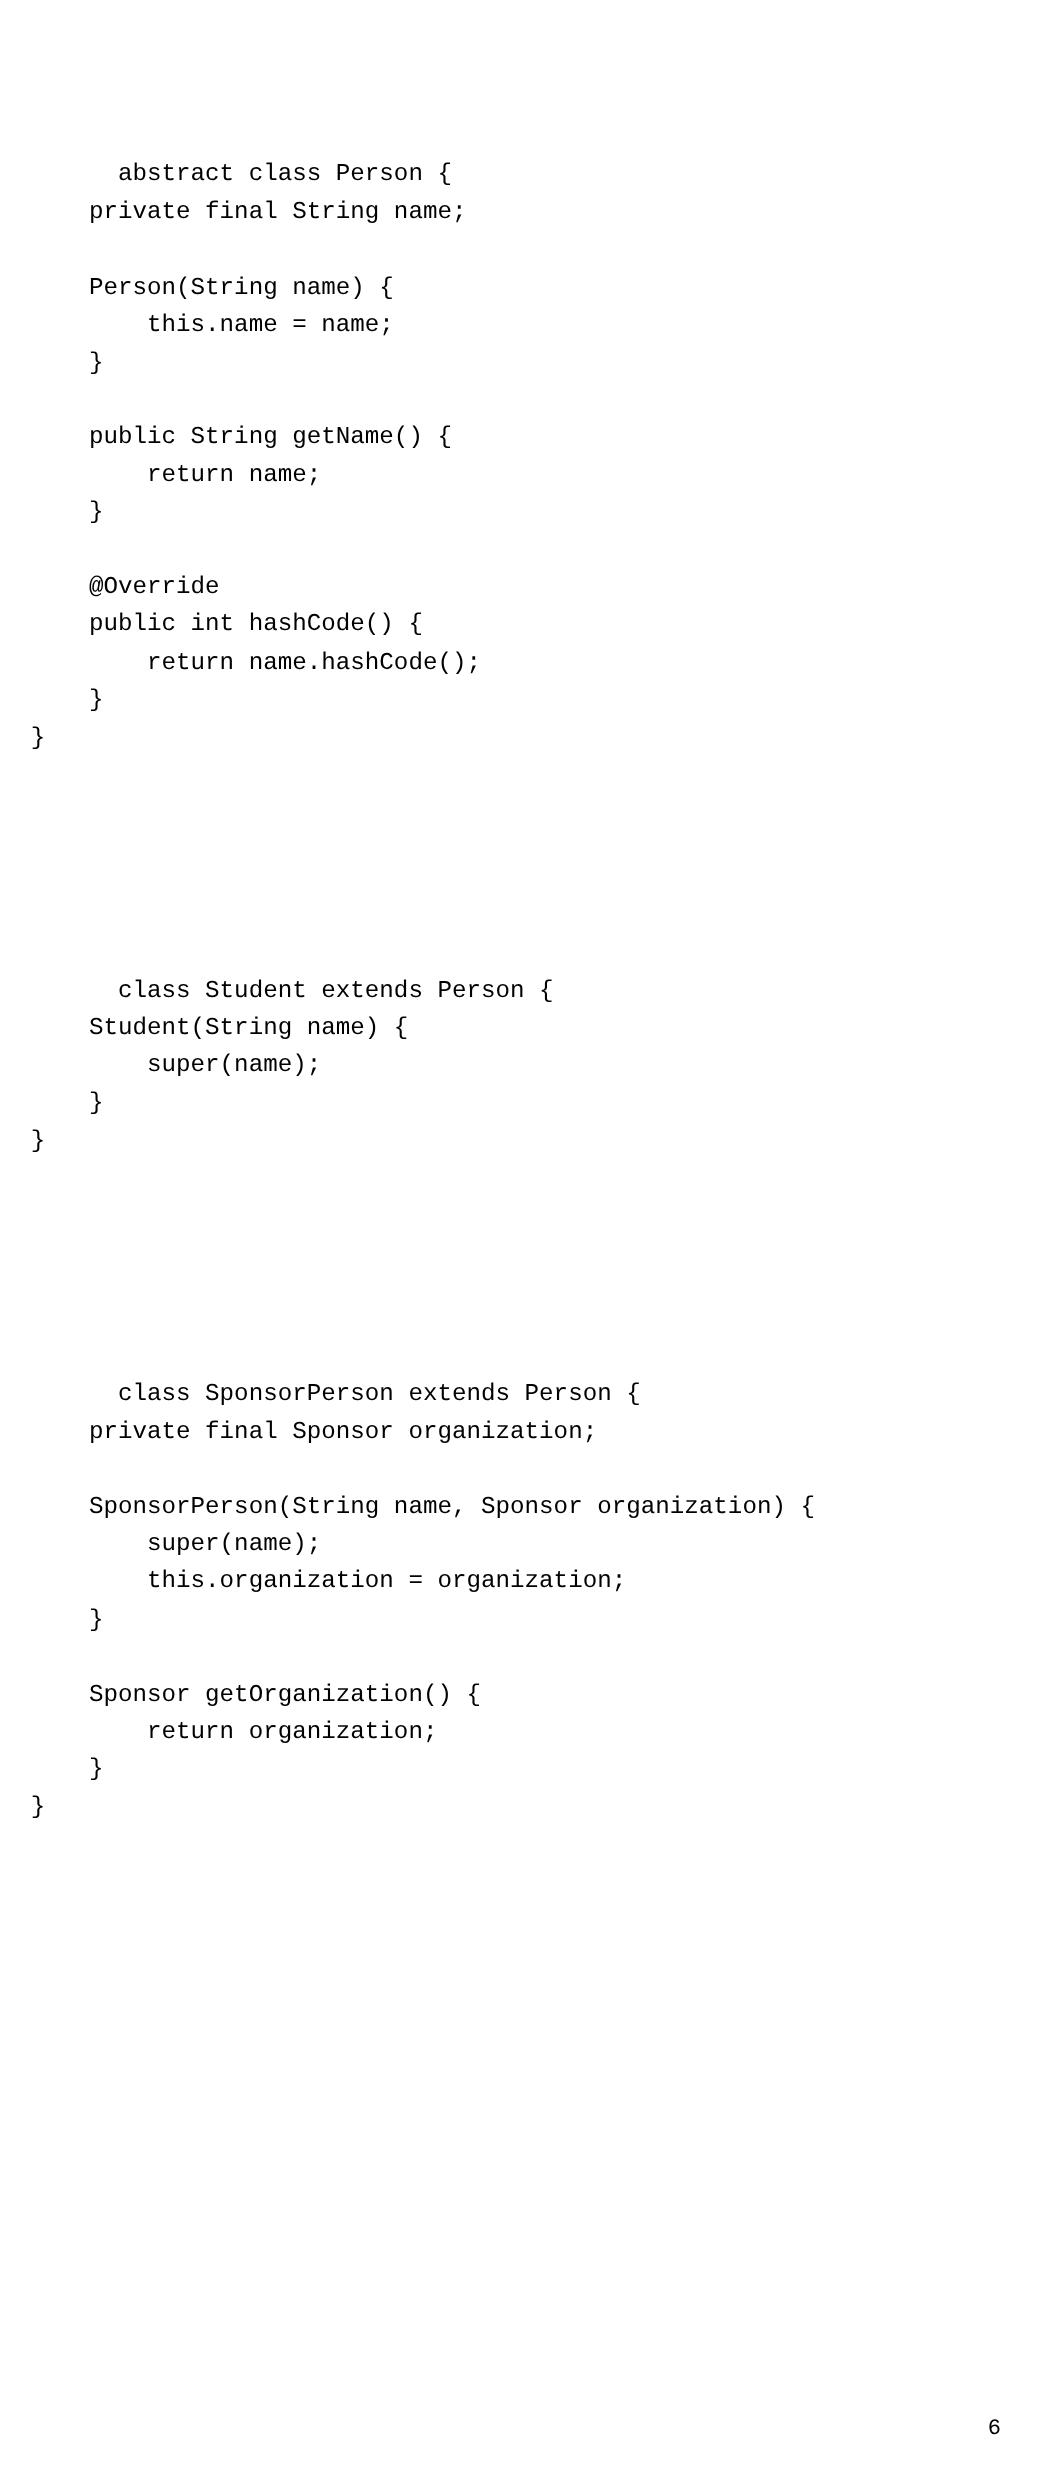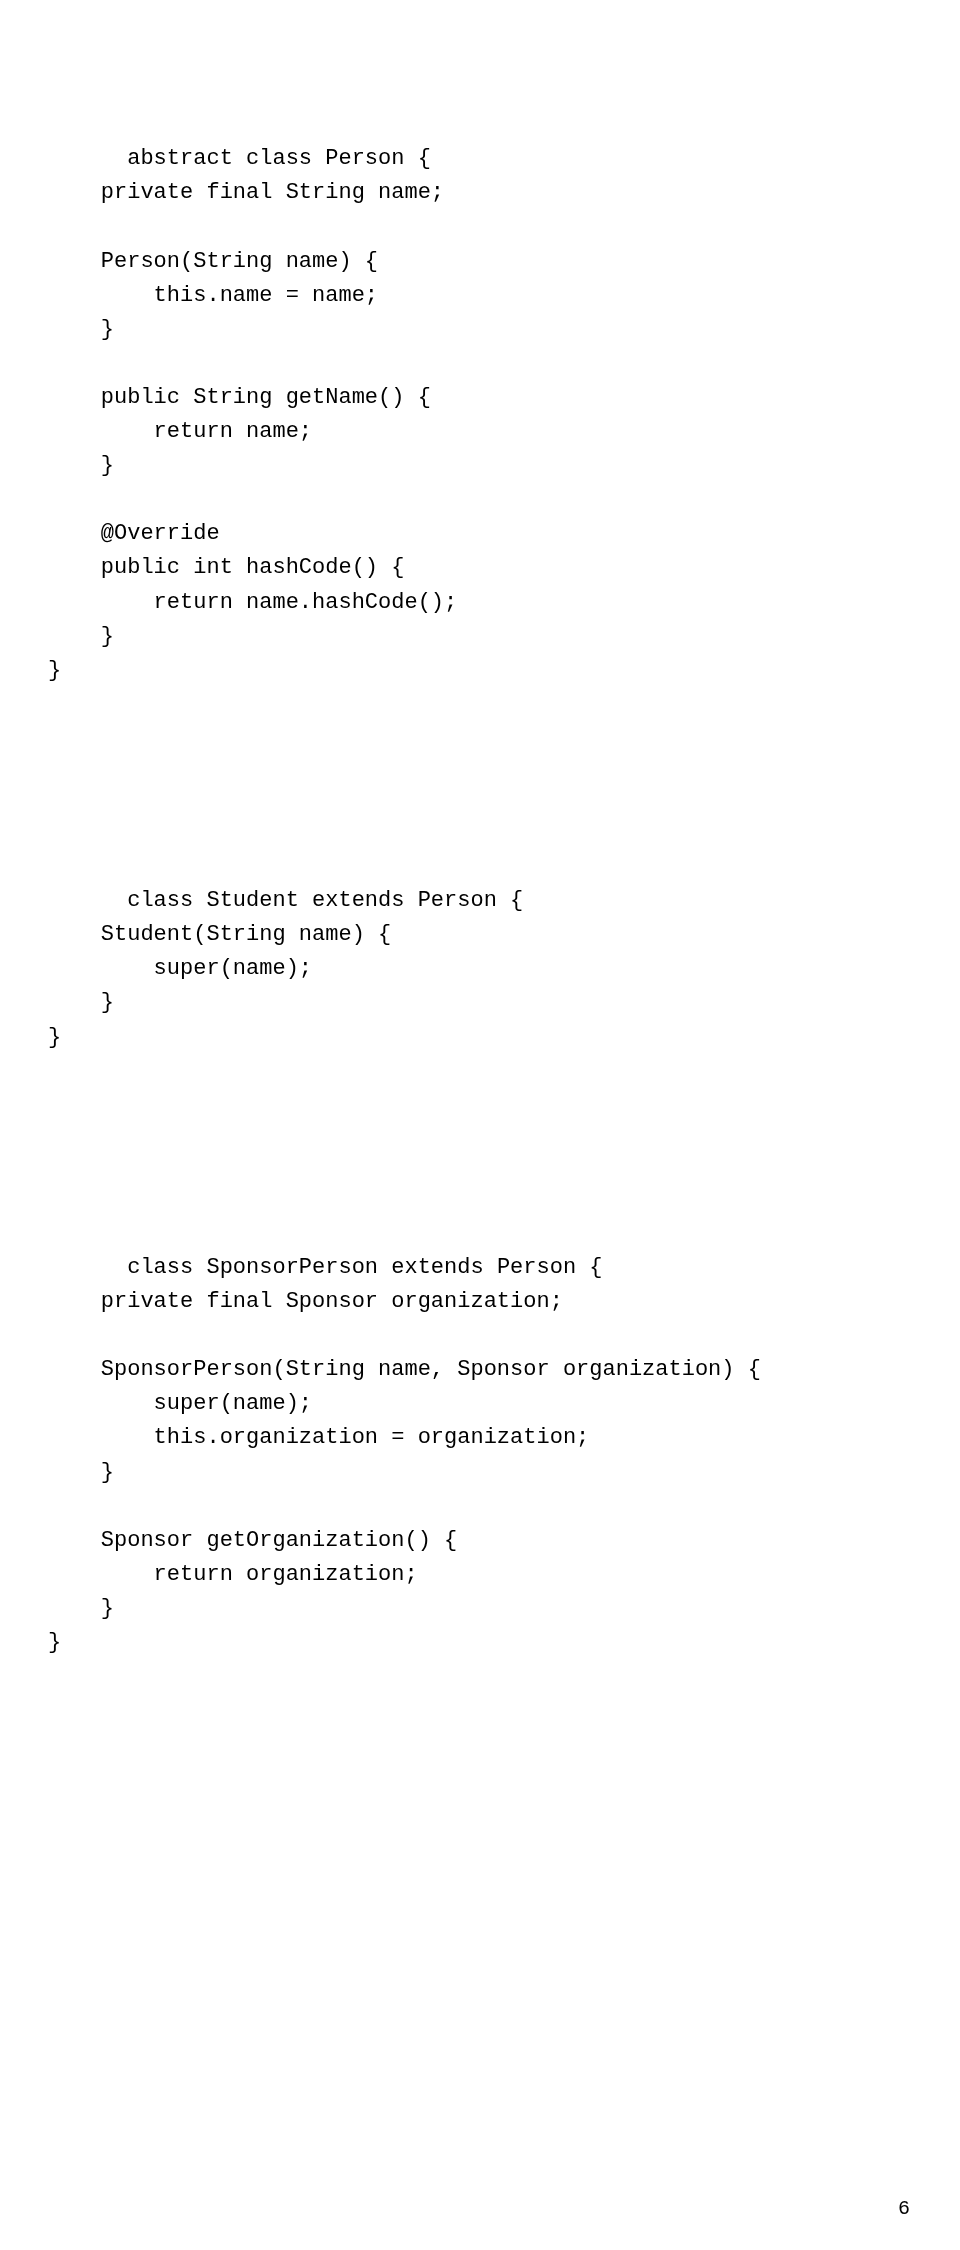--- a/index.html
+++ b/index.html
@@ -13,21 +13,21 @@
       font-family: 'Courier New', Courier, monospace;
       width: 960px;
       min-height: 2250px;
       position: relative;
     }
 
     .page-container {
       width: 960px;
       min-height: 2250px;
       background: #ffffff;
-      padding: 40px 48px;
+      padding: 40px 28px;
       position: relative;
     }
 
     .code-block {
       font-family: 'Courier New', Courier, monospace;
       font-size: 22px;
       line-height: 1.55;
       color: #000000;
       white-space: pre;
     }

